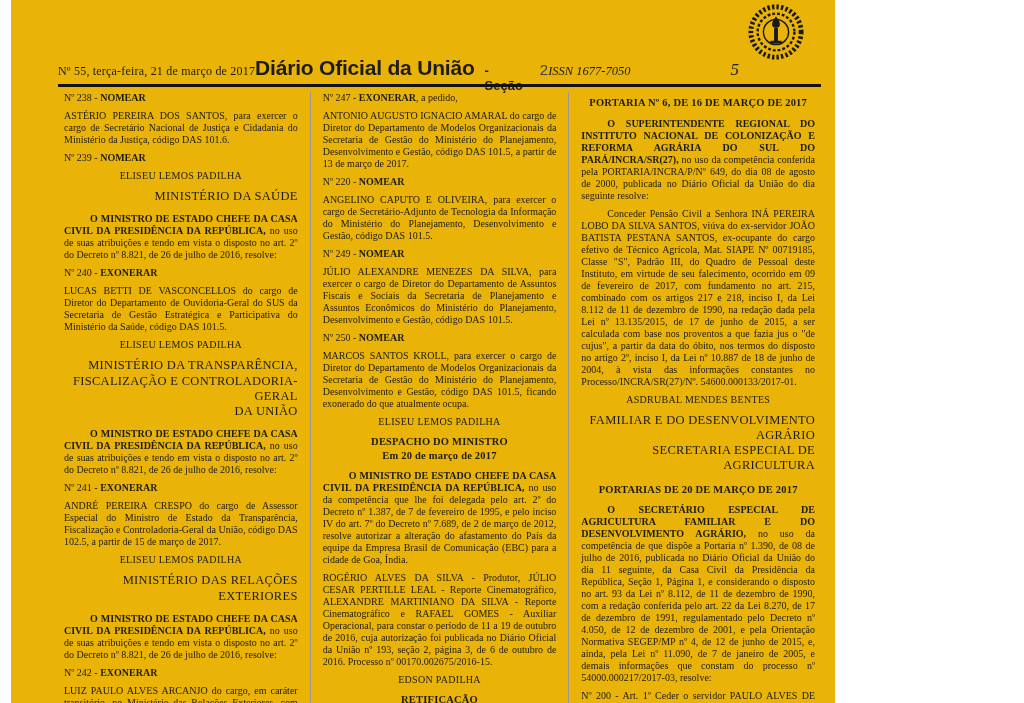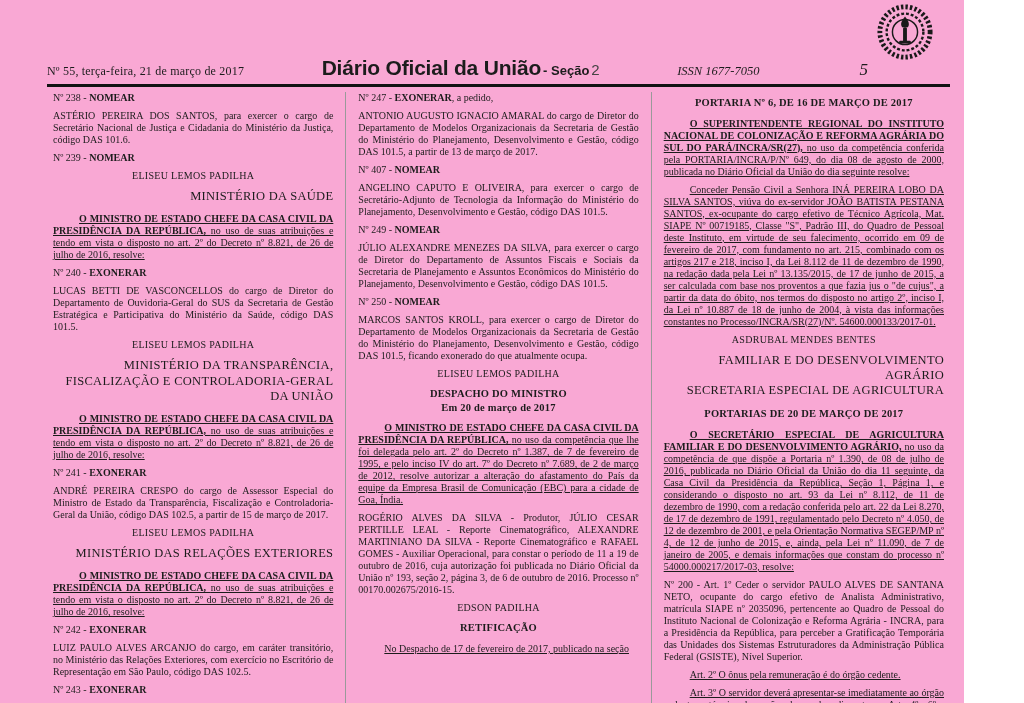--- a/index.html
+++ b/index.html
@@ -1,31 +1,32 @@
 <!DOCTYPE html>
 <html lang="pt"><head>
 <meta charset="utf-8">
 <style>
   html,body{margin:0;padding:0;background:#ffffff;}
   .page{
     position:relative;
-    width:964px;height:703px;
-    background:#f9a8d4;
+    width:824px;height:703px;
+    background:#eab308;
     overflow:hidden;
     font-family:"Liberation Serif","DejaVu Serif",serif;
     color:#1c1c1c;
+    margin-left:11px;
   }
   
   .header{
     position:absolute;left:47px;right:16px;top:56px;height:26px;
     display:flex;align-items:baseline;
   }
   .header .edition{font-size:12px;letter-spacing:.2px;white-space:nowrap;}
   .header .center{
-    flex:1;display:flex;align-items:baseline;justify-content:center;gap:2px;
+    flex:1;display:flex;align-items:baseline;justify-content:center;gap:10px;
     font-family:"Liberation Sans","DejaVu Sans",sans-serif;
   }
   .masthead{font-size:21px;font-weight:bold;letter-spacing:-.2px;white-space:nowrap;}
   .section-label{font-size:13px;font-weight:bold;}
   .section-number{font-size:15px;color:#444;}
   .header .right{display:flex;align-items:baseline;gap:100px;margin-right:80px;}
   .issn{font-size:12.5px;font-style:italic;white-space:nowrap;}
   .pagenum{font-size:17px;font-style:italic;}
   .seal{position:absolute;right:30px;top:2px;width:58px;height:60px;}
   .rule{
@@ -35,21 +36,21 @@
   .cols{
     position:absolute;left:47px;right:14px;top:92px;bottom:0;
     display:flex;
   }
   .col{flex:1;min-width:0;padding:0 6px;}
   .vrule{width:1px;background:#9a9a9a;margin:0 6px;}
   
   .item{font-size:10px;line-height:1.2;margin:0 0 6px 0;}
   .item b{font-weight:bold;}
   .para{font-size:10px;line-height:1.2;text-align:justify;margin:0 0 6px 0;}
-  .para.indent{text-indent:26px;text-decoration:underline;}
+  .para.indent{text-indent:26px;}
   .para b{font-weight:bold;}
   .signature{font-size:10px;text-align:center;margin:2px 0 8px 0;letter-spacing:.3px;}
   .ministry{
     font-size:12.5px;text-align:right;margin:6px 0 9px 0;line-height:1.22;
     letter-spacing:.3px;
   }
   .docheading{
     font-size:10.5px;font-weight:bold;text-align:center;margin:4px 0 8px 0;line-height:1.3;
     letter-spacing:.2px;
   }
@@ -114,21 +115,21 @@
         </div>
         <p class="para indent"><b>O MINISTRO DE ESTADO CHEFE DA CASA CIVIL DA PRESIDÊNCIA DA REPÚBLICA, </b><span>no uso de suas atribuições e tendo em vista o disposto no art. 2º do Decreto nº 8.821, de 26 de julho de 2016, resolve:</span></p>
         <div class="item"><span>Nº 242 - </span><b>EXONERAR</b><span></span></div>
         <p class="para"><span>LUIZ PAULO ALVES ARCANJO do cargo, em caráter transitório, no Ministério das Relações Exteriores, com exercício no Escritório de Representação em São Paulo, código DAS 102.5.</span></p>
         <div class="item"><span>Nº 243 - </span><b>EXONERAR</b><span></span></div>
       </div>
     <div class="vrule"></div>
     <div class="col" id="col-1">
         <div class="item"><span>Nº 247 - </span><b>EXONERAR</b><span>, a pedido,</span></div>
         <p class="para"><span>ANTONIO AUGUSTO IGNACIO AMARAL do cargo de Diretor do Departamento de Modelos Organizacionais da Secretaria de Gestão do Ministério do Planejamento, Desenvolvimento e Gestão, código DAS 101.5, a partir de 13 de março de 2017.</span></p>
-        <div class="item"><span>Nº 407 - </span><b>NOMEAR</b><span></span></div>
+        <div class="item"><span>Nº 220 - </span><b>NOMEAR</b><span></span></div>
         <p class="para"><span>ANGELINO CAPUTO E OLIVEIRA, para exercer o cargo de Secretário-Adjunto de Tecnologia da Informação do Ministério do Planejamento, Desenvolvimento e Gestão, código DAS 101.5.</span></p>
         <div class="item"><span>Nº 249 - </span><b>NOMEAR</b><span></span></div>
         <p class="para"><span>JÚLIO ALEXANDRE MENEZES DA SILVA, para exercer o cargo de Diretor do Departamento de Assuntos Fiscais e Sociais da Secretaria de Planejamento e Assuntos Econômicos do Ministério do Planejamento, Desenvolvimento e Gestão, código DAS 101.5.</span></p>
         <div class="item"><span>Nº 250 - </span><b>NOMEAR</b><span></span></div>
         <p class="para"><span>MARCOS SANTOS KROLL, para exercer o cargo de Diretor do Departamento de Modelos Organizacionais da Secretaria de Gestão do Ministério do Planejamento, Desenvolvimento e Gestão, código DAS 101.5, ficando exonerado do que atualmente ocupa.</span></p>
         <div class="signature">ELISEU LEMOS PADILHA</div>
         <div class="docheading">
           <div>DESPACHO DO MINISTRO</div>
           <div>Em 20 de março de 2017</div>
         </div>

